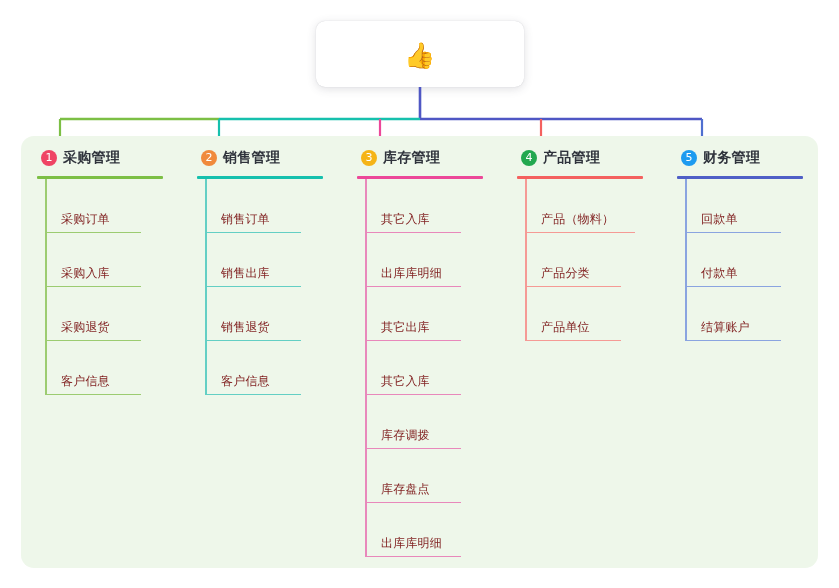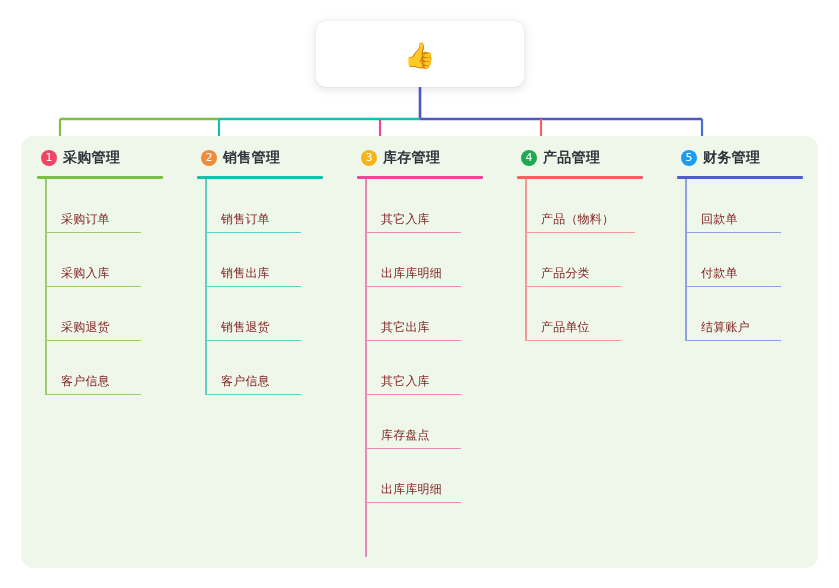--- a/index.html
+++ b/index.html
@@ -246,20 +246,24 @@
           </div>
           <div class="leaf">
             <span class="leaf-label">其它出库</span>
             <div class="leaf-rule" style="background: rgb(232, 136, 187);"></div>
           </div>
           <div class="leaf">
             <span class="leaf-label">其它入库</span>
             <div class="leaf-rule" style="background: rgb(232, 136, 187);"></div>
           </div>
           <div class="leaf">
+            <span class="leaf-label">库存调拨</span>
+            <div class="leaf-rule" style="background: rgb(232, 136, 187);"></div>
+          </div>
+          <div class="leaf">
             <span class="leaf-label">库存盘点</span>
             <div class="leaf-rule" style="background: rgb(232, 136, 187);"></div>
           </div>
           <div class="leaf">
             <span class="leaf-label">出库库明细</span>
             <div class="leaf-rule" style="background: rgb(232, 136, 187);"></div>
           </div>
         </div>
       </div>
       <div class="column">

